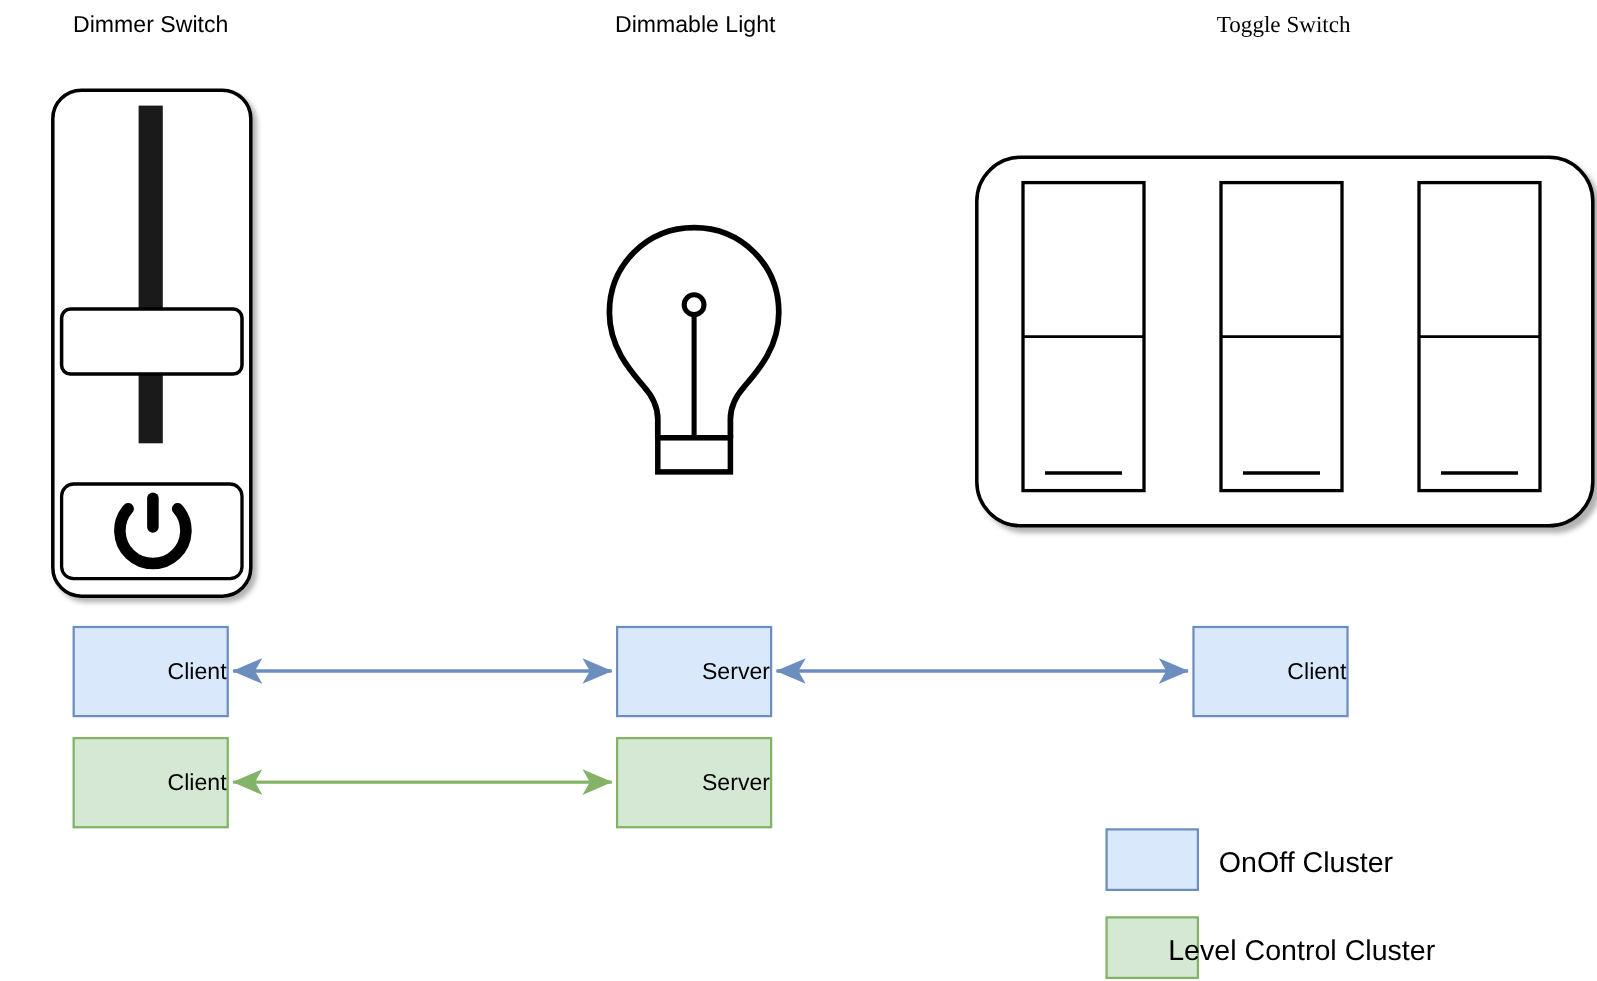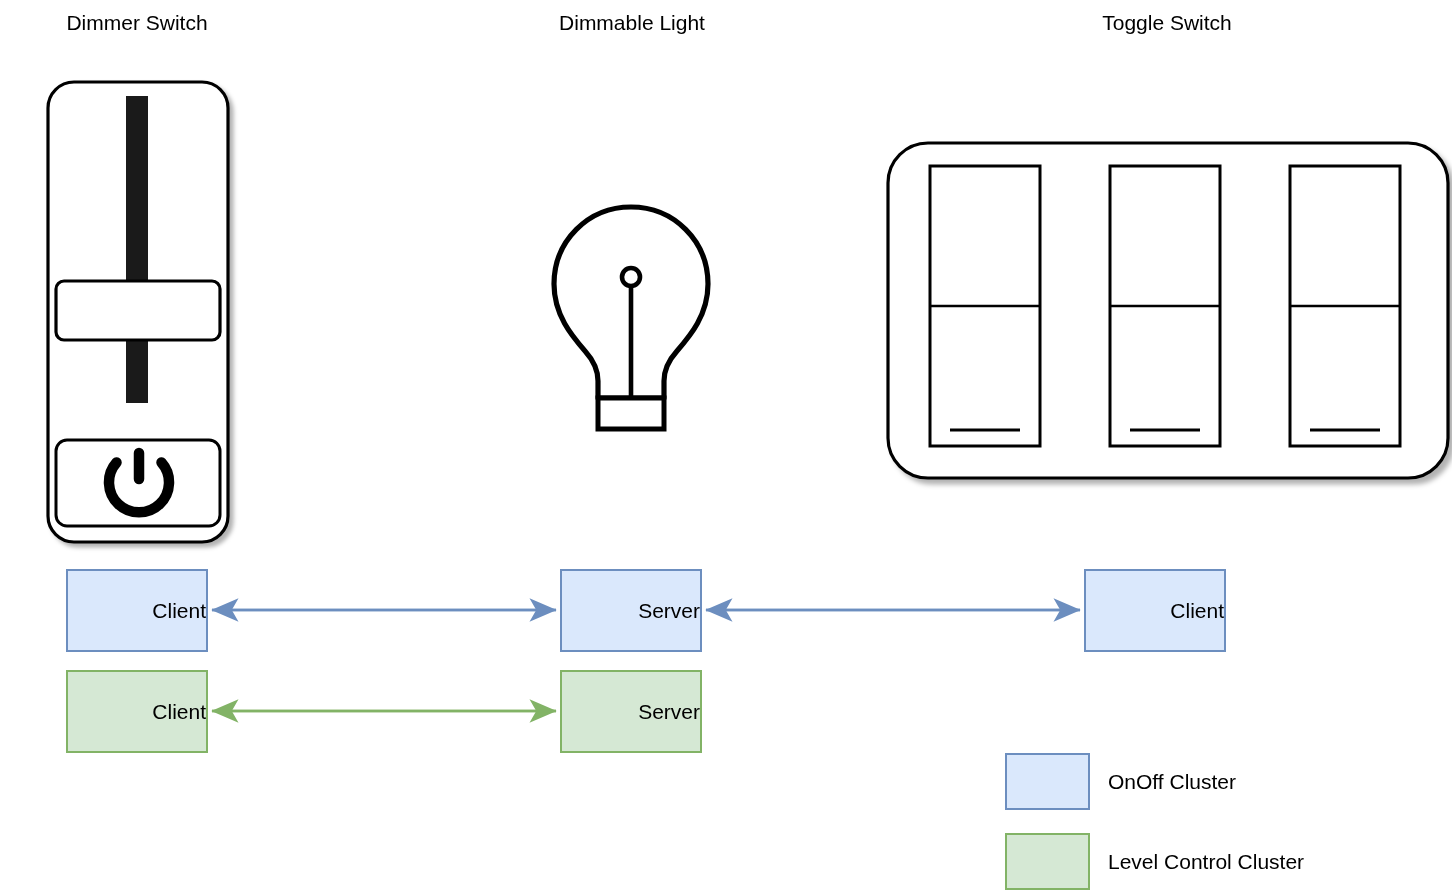--- a/index.html
+++ b/index.html
@@ -41,21 +41,21 @@
     border-style: solid;
   }
   .legend-swatch {
     position: absolute;
     box-sizing: border-box;
     border-width: 2px;
     border-style: solid;
   }
   .legend-label {
     position: absolute;
-    font-size: 21px;
+    font-size: 26px;
     color: #000000;
     white-space: nowrap;
     line-height: 1;
   }
   .arrow-layer {
     position: absolute;
     left: 0;
     top: 0;
     width: 1452px;
     height: 892px;
@@ -64,21 +64,21 @@
 </style>
 </head>
 <body>
 
 <div id="canvas">
 
   <div class="col-title" style="left:495px; top:12px; width:274px;">Dimmable Light</div>
 
   <div class="col-title" style="left:0px; top:12px; width:274px;">Dimmer Switch</div>
 
-  <div class="col-title" style="left:1030px; top:12px; width:274px;">Toggle Switch</div>
+  <div class="col-title" style="left:1030px; top:12px; width:274px;font-family:Liberation Serif, serif;">Toggle Switch</div>
 
   <svg class="device-svg" style="left:40px; top:74px;" width="200" height="480" viewBox="0 0 200 480">
     <defs>
       <filter id="dropShadowA" x="-30%" y="-30%" width="180%" height="180%">
         <feDropShadow dx="4" dy="4" stdDeviation="2.2" flood-color="#000000" flood-opacity="0.30"></feDropShadow>
       </filter>
     </defs>
 
     <rect x="8" y="8" width="180" height="460" rx="26" ry="26" fill="#ffffff" stroke="#000000" stroke-width="3.2" filter="url(#dropShadowA)"></rect>
 
@@ -187,15 +187,15 @@
   </div>
 
   <div class="cluster-box" style="left:560px; top:670px; width:142px; height:83px; background:#d5e8d4; border-color:#82b366;">
     <span>Server</span>
   </div>
 
   <div class="legend-swatch" style="left:1005px; top:753px; width:85px; height:57px; background:#dae8fc; border-color:#6c8ebf;"></div>
   <div class="legend-label" style="left:1108px; top:771px;">OnOff Cluster</div>
 
   <div class="legend-swatch" style="left:1005px; top:833px; width:85px; height:57px; background:#d5e8d4; border-color:#82b366;"></div>
-  <div class="legend-label" style="left:1108px; top:851px;">Level Control Cluster</div>
+  <div class="legend-label" style="left:1062px; top:851px;">Level Control Cluster</div>
 
 </div>
 
 </body></html>

